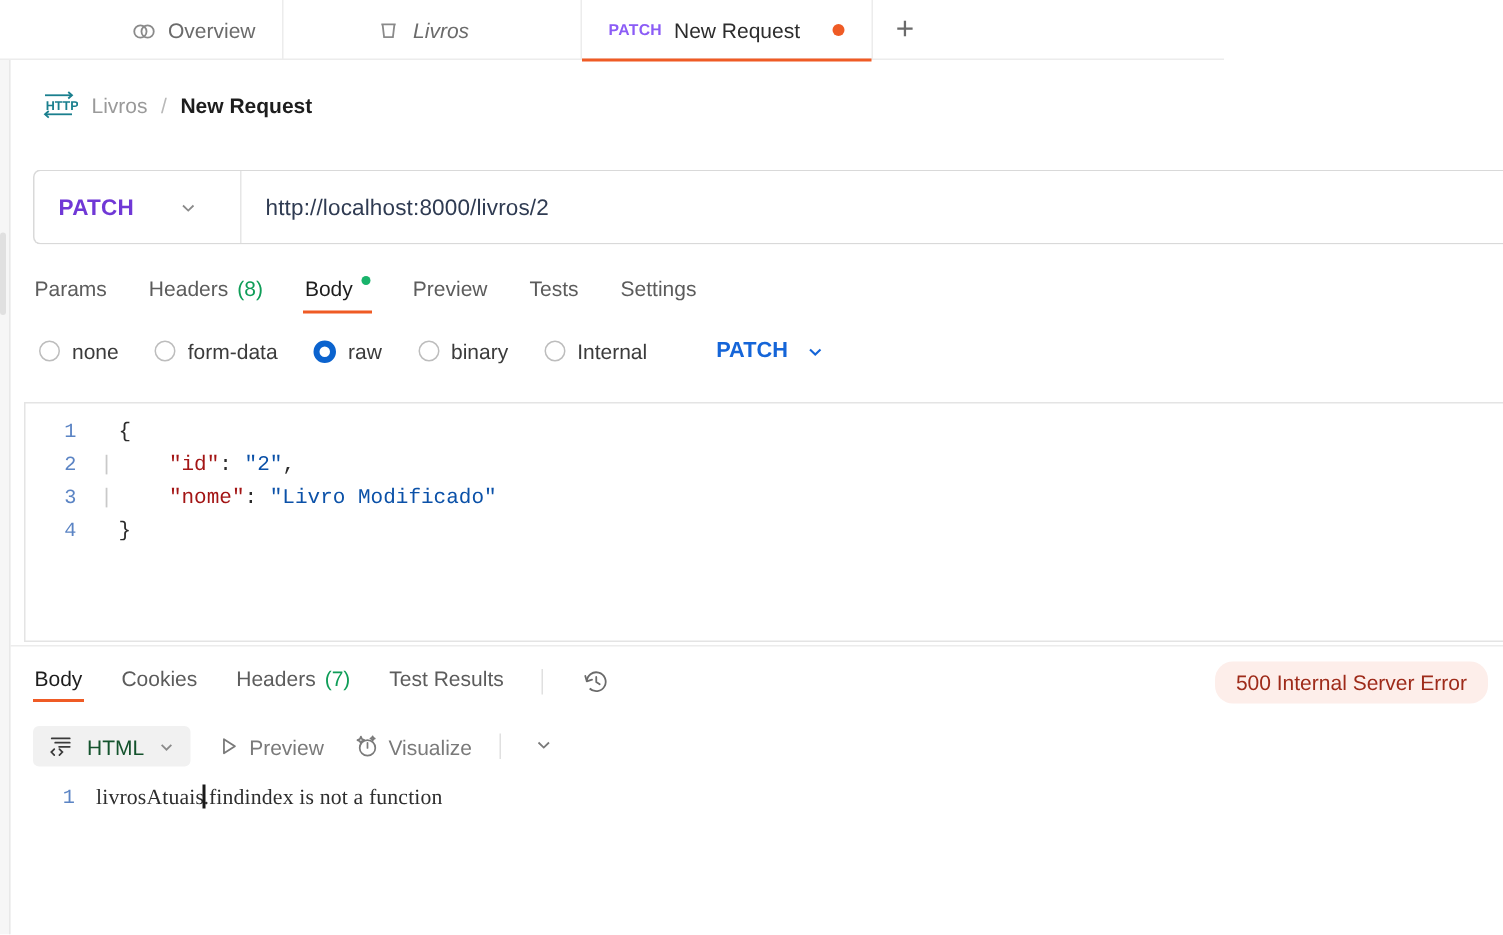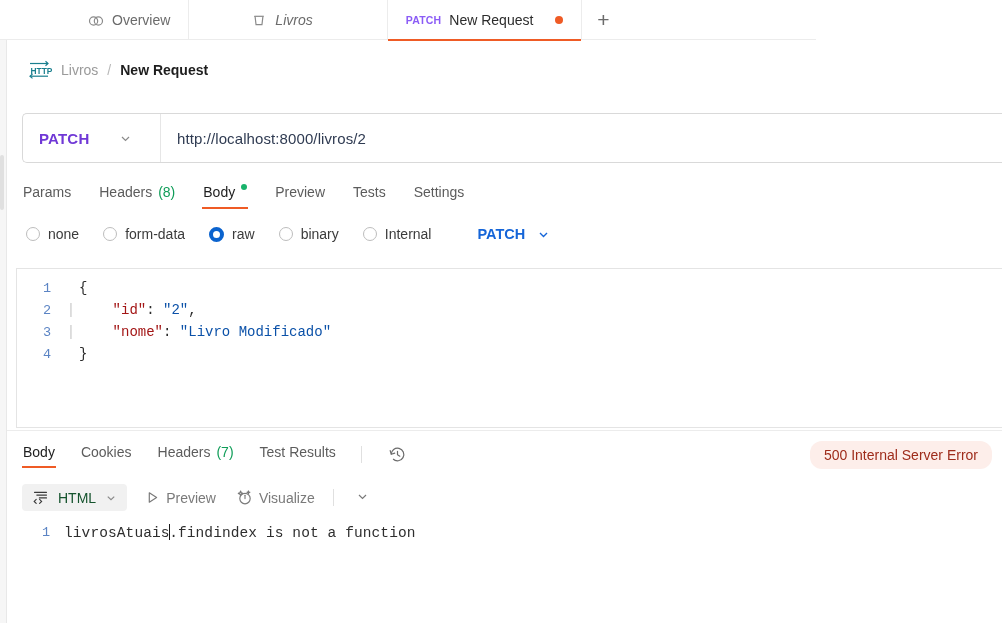--- a/index.html
+++ b/index.html
@@ -171,21 +171,21 @@
   .tb-btn { display: flex; align-items: center; gap: 6px; cursor: pointer; color: #7a7a7a; padding: 4px 2px; }
   .tb-chev { color: #7a7a7a; cursor: pointer; padding: 4px 6px; }
 
   .resp-body { position: absolute; left: 16px; top: 520px; width: 986px; height: 100px; }
   .resp-line { display: flex; align-items: center; height: 24px; }
   .resp-line .num {
     width: 48px; text-align: right; padding-right: 14px; flex: none;
     color: #5b84c4; font-family: "Liberation Mono", monospace; font-size: 13.5px;
   }
   .resp-line .txt {
-    font-family: Liberation Mono, monospace; font-size: 14.5px; color: #2e2e2e;
+    font-family: Liberation Serif, serif; font-size: 14.5px; color: #2e2e2e;
     white-space: pre; position: relative; letter-spacing: .1px;
   }
   .caret {
     display: inline-block; width: 1.5px; height: 16px; background: #1a1a1a;
     vertical-align: -3px; margin: 0 -1px;
   }
 </style>
 </head>
 <body>
 

